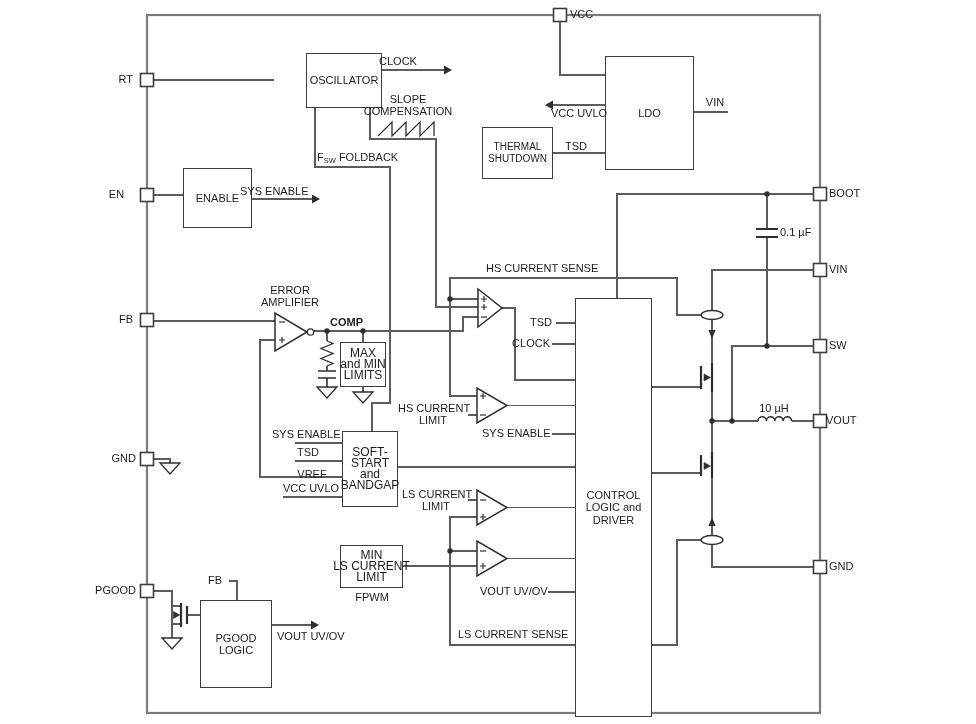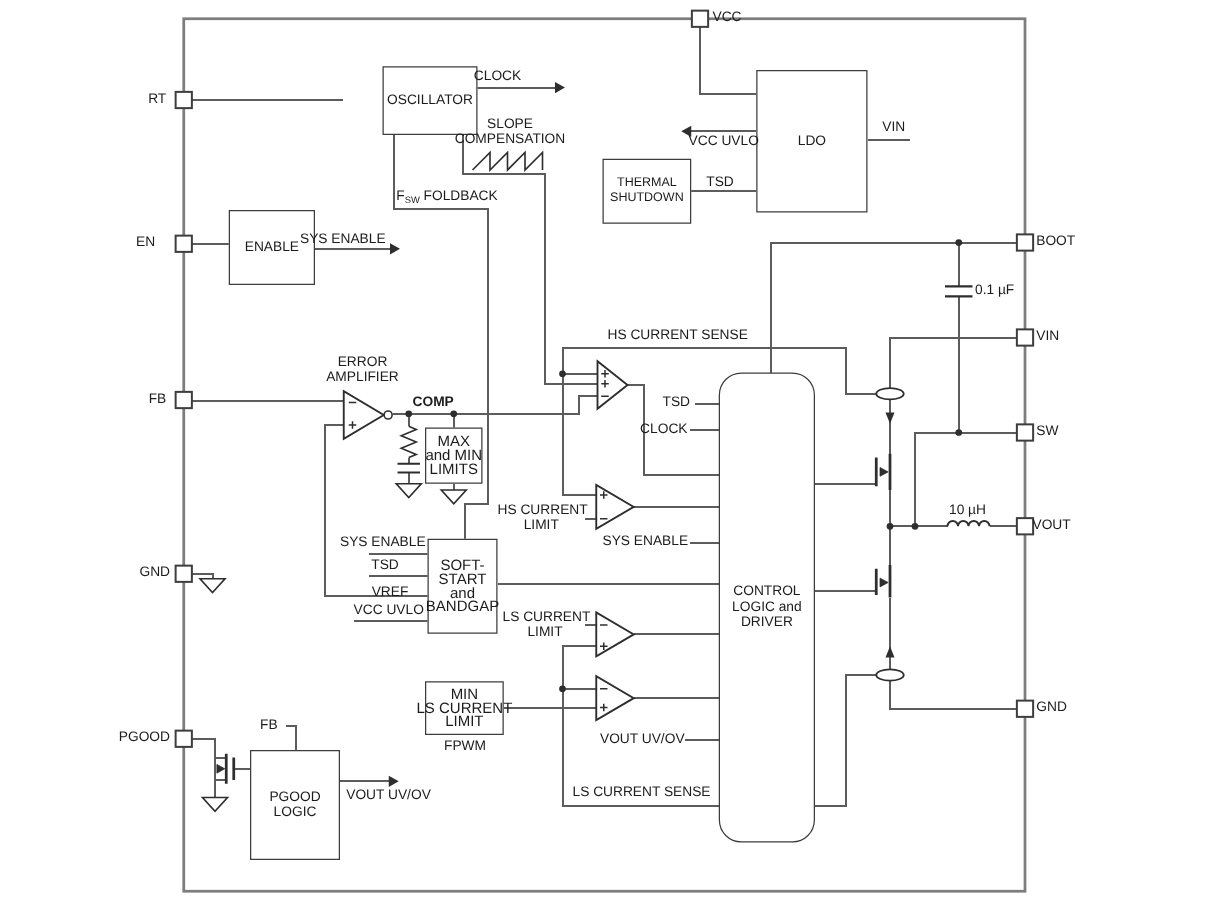--- a/index.html
+++ b/index.html
@@ -206,21 +206,21 @@
   <div>SOFT-</div>
   <div>START</div>
   <div>and</div>
   <div>BANDGAP</div>
 </div>
 <div class="blk small" style="left:340px;top:545px;width:63px;height:43px;">
   <div>MIN</div>
   <div>LS CURRENT</div>
   <div>LIMIT</div>
 </div>
-<div class="blk" style="left:575px;top:298px;width:77px;height:376px;border-radius:18px;">
+<div class="blk" style="left:575px;top:298px;width:77px;height:419px;">
   <div>CONTROL</div>
   <div>LOGIC and</div>
   <div>DRIVER</div>
 </div>
 <div class="blk" style="left:200px;top:600px;width:72px;height:88px;">
   <div>PGOOD</div>
   <div>LOGIC</div>
 </div>
 
 <div class="lbl" style="left:570px;top:9px;">VCC</div>

